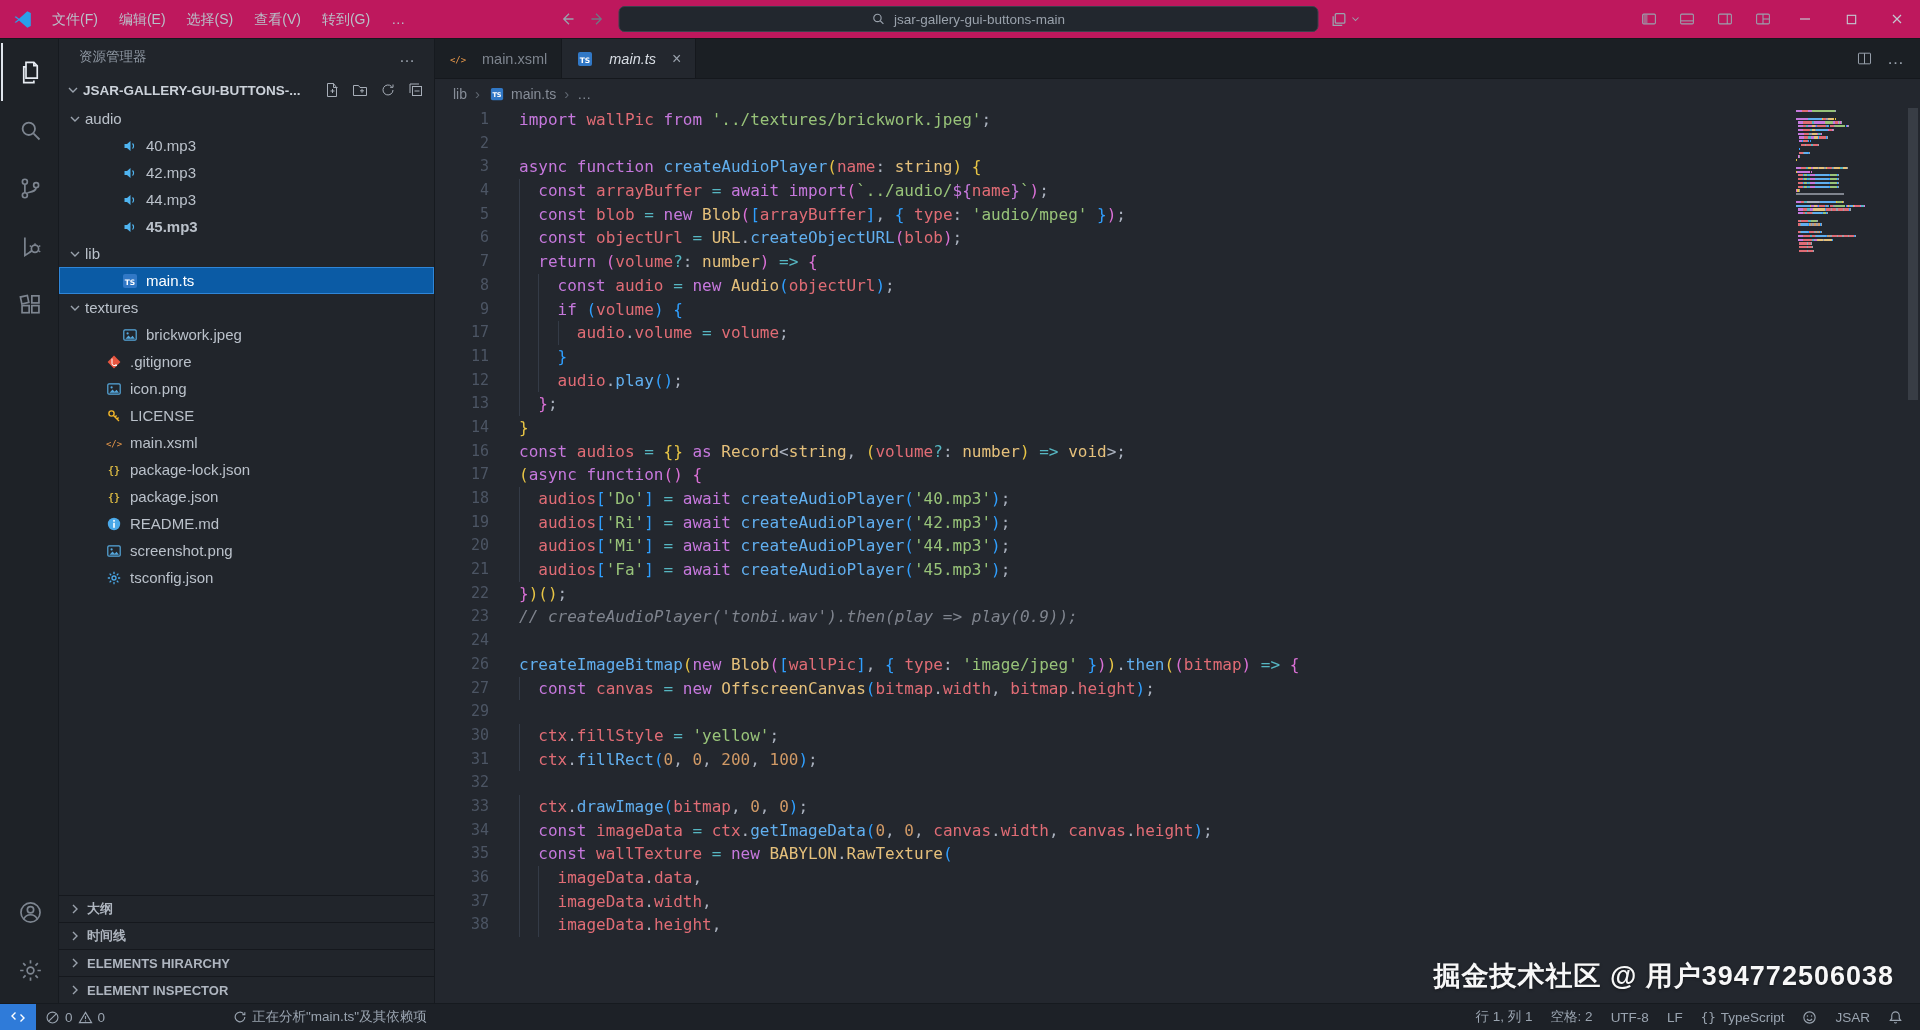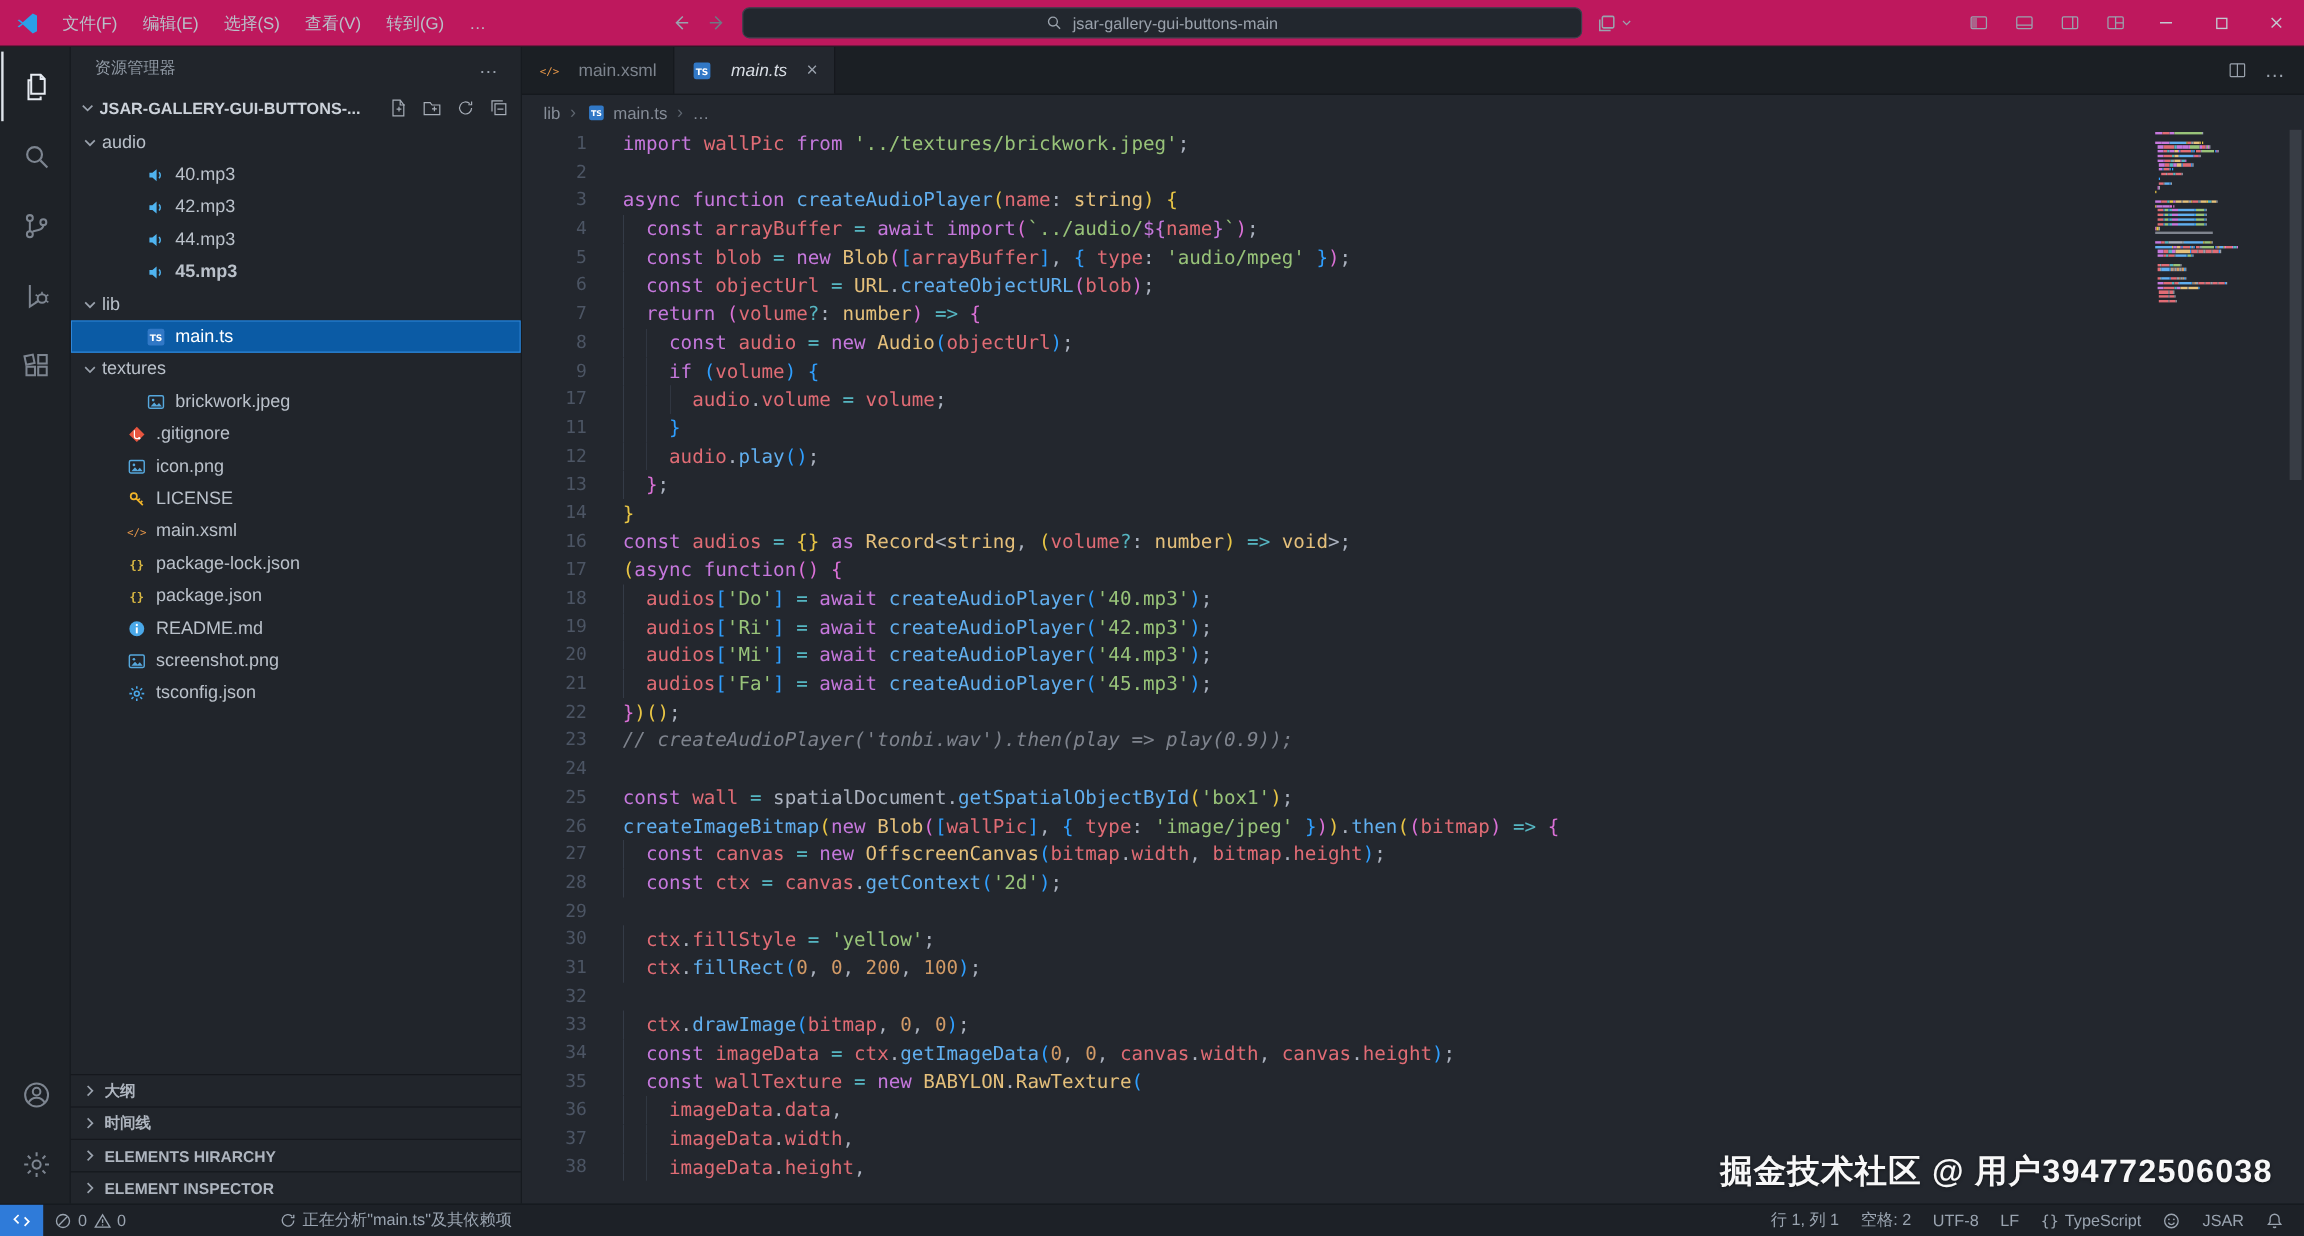--- a/index.html
+++ b/index.html
@@ -626,34 +626,26 @@
             </div>
             <div class="code-line">
               <span class="line-num">23</span>
               <span class="line-body"><span class="tk-c">// createAudioPlayer('tonbi.wav').then(play =&gt; play(0.9));</span></span>
             </div>
             <div class="code-line">
               <span class="line-num">24</span>
               <span class="line-body"></span>
             </div>
             <div class="code-line">
-              <span class="line-num">25</span>
-              <span class="line-body"><span class="tk-k">const </span><span class="tk-v">wall</span><span class="tk-o"> = </span><span class="tk-df">spatialDocument</span><span class="tk-p">.</span><span class="tk-f">getSpatialObjectById</span><span class="tk-g">(</span><span class="tk-s">'box1'</span><span class="tk-g">)</span><span class="tk-p">;</span></span>
-            </div>
-            <div class="code-line">
               <span class="line-num">26</span>
               <span class="line-body"><span class="tk-f">createImageBitmap</span><span class="tk-g">(</span><span class="tk-k">new </span><span class="tk-t">Blob</span><span class="tk-q">(</span><span class="tk-b">[</span><span class="tk-v">wallPic</span><span class="tk-b">]</span><span class="tk-p">, </span><span class="tk-b">{</span><span class="tk-p"> </span><span class="tk-v">type</span><span class="tk-p">: </span><span class="tk-s">'image/jpeg'</span><span class="tk-p"> </span><span class="tk-b">}</span><span class="tk-q">)</span><span class="tk-g">)</span><span class="tk-p">.</span><span class="tk-f">then</span><span class="tk-g">(</span><span class="tk-q">(</span><span class="tk-v">bitmap</span><span class="tk-q">)</span><span class="tk-o"> =&gt; </span><span class="tk-q">{</span></span>
             </div>
             <div class="code-line">
               <span class="line-num">27</span>
               <span class="line-body"><span class="indent-guide"></span><span class="tk-k">const </span><span class="tk-v">canvas</span><span class="tk-o"> = </span><span class="tk-k">new </span><span class="tk-t">OffscreenCanvas</span><span class="tk-b">(</span><span class="tk-v">bitmap</span><span class="tk-p">.</span><span class="tk-v">width</span><span class="tk-p">, </span><span class="tk-v">bitmap</span><span class="tk-p">.</span><span class="tk-v">height</span><span class="tk-b">)</span><span class="tk-p">;</span></span>
-            </div>
-            <div class="code-line">
-              <span class="line-num">28</span>
-              <span class="line-body"><span class="indent-guide"></span><span class="tk-k">const </span><span class="tk-v">ctx</span><span class="tk-o"> = </span><span class="tk-v">canvas</span><span class="tk-p">.</span><span class="tk-f">getContext</span><span class="tk-b">(</span><span class="tk-s">'2d'</span><span class="tk-b">)</span><span class="tk-p">;</span></span>
             </div>
             <div class="code-line">
               <span class="line-num">29</span>
               <span class="line-body"></span>
             </div>
             <div class="code-line">
               <span class="line-num">30</span>
               <span class="line-body"><span class="indent-guide"></span><span class="tk-v">ctx</span><span class="tk-p">.</span><span class="tk-v">fillStyle</span><span class="tk-o"> = </span><span class="tk-s">'yellow'</span><span class="tk-p">;</span></span>
             </div>
             <div class="code-line">

